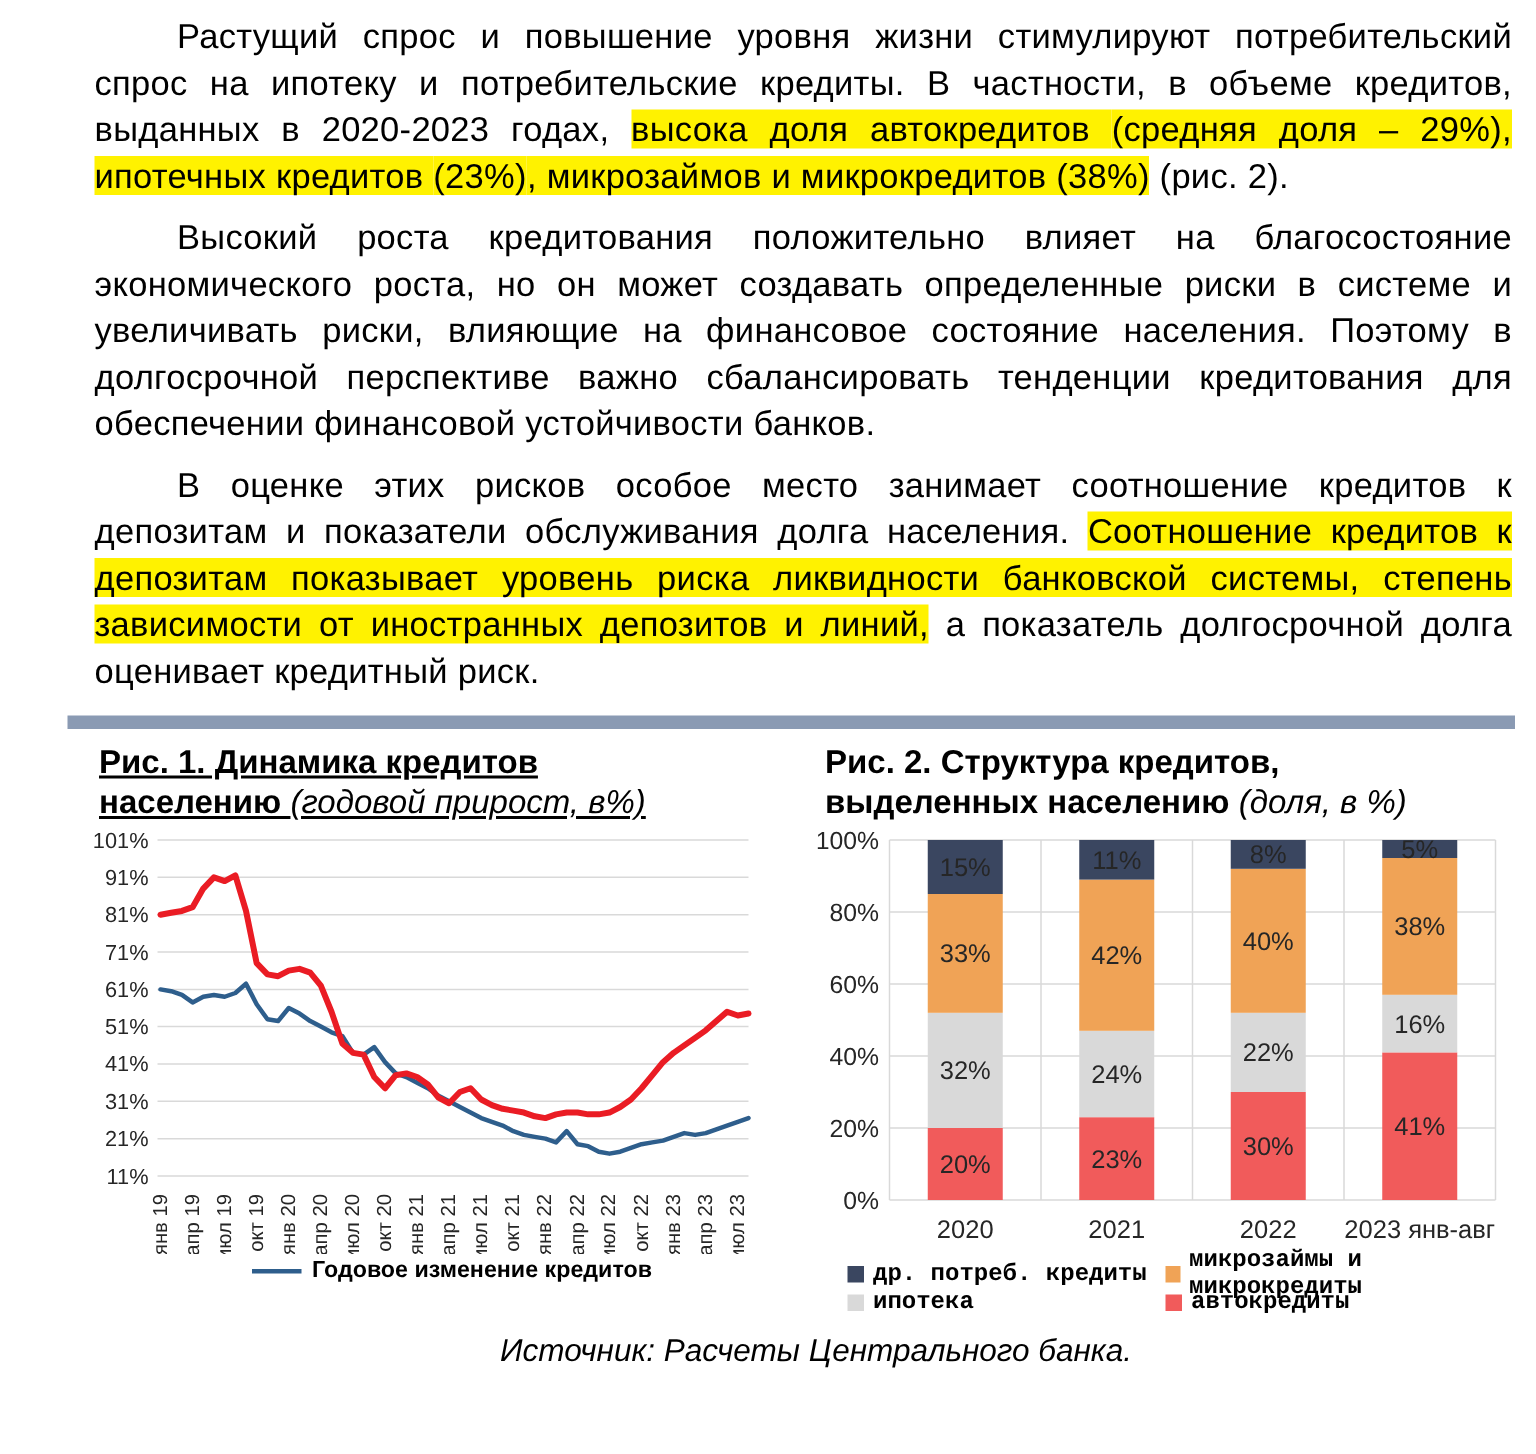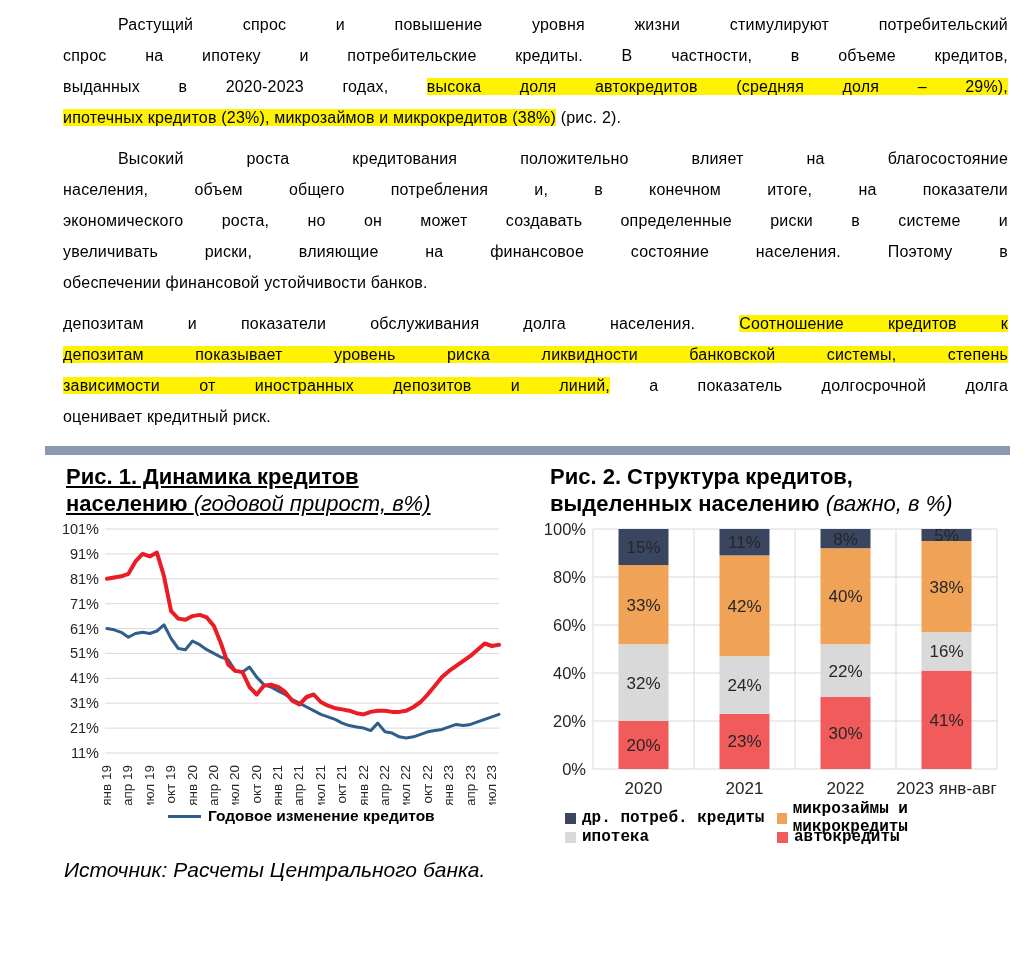--- a/index.html
+++ b/index.html
@@ -1,20 +1,20 @@
 <!DOCTYPE html>
 <html style="--hl: #fff200;"><head>
 <meta charset="utf-8">
 <style>
   html,body{margin:0;padding:0;background:#ffffff;}
   .page{position:relative;width:1024px;height:969px;background:#fff;overflow:hidden;
         font-family:"Liberation Sans",sans-serif;color:#000;}
   .text-block{padding:9px 16px 0 63px;}
   .para{margin:0 0 10px 0;}
-  .line{font-size:16px;line-height:31px;text-align:justify;letter-spacing:0.2px;}
+  .line{font-size:23px;line-height:31px;text-align:justify;letter-spacing:0.2px;}
   .line.just{text-align-last:justify;}
   .line.ind{padding-left:55px;}
   .hl{background:var(--hl,#fff200);}
   .it{}
   .divider{height:9px;margin:14px 14px 0 45px;background:#8a9ab3;}
   .figures{display:flex;gap:40px;padding:8px 14px 0 45px;}
   .fig{width:460px;}
   .fig-title{padding-left:21px;font-size:22px;line-height:27px;font-weight:bold;min-height:58px;}
   .fig2 .fig-title{padding-left:5px;}
   .fig-title .ft-it{font-style:italic;font-weight:normal;}
@@ -26,41 +26,42 @@
   .ytick{font-size:14.5px;}
   .btick{font-size:16.5px;}
   .blabel{font-size:17px;}
   .bcat{font-size:17px;}
   .line-legend{margin:2px 0 0 123px;}
   .line-legend .row{display:flex;align-items:center;height:18px;font-size:15.5px;font-weight:bold;}
   .lswatch{display:inline-block;width:33px;margin-right:7px;}
   .bar-legend{display:grid;grid-template-columns:212px auto;margin:4px 0 0 20px;row-gap:1px;font-family:Liberation Mono, monospace;}
   .bar-legend .row{display:flex;align-items:center;height:18px;font-size:16px;font-weight:bold;}
   .bswatch{display:inline-block;width:11px;height:11px;margin-right:6px;}
-  .source{margin:12px 0 0 64px;font-size:21px;font-style:italic;}
+  .source{margin:12px 0 0 64px;font-size:21px;font-style:italic;text-align:center;}
 </style>
 </head>
 <body>
 
 <div class="page">
   <div class="text-block">
       <div class="para">
         <div class="line just ind"><span class="">Растущий спрос и повышение уровня жизни стимулируют потребительский</span></div>
         <div class="line just"><span class="">спрос на ипотеку и потребительские кредиты. В частности, в объеме кредитов,</span></div>
         <div class="line just"><span class="">выданных в 2020-2023 годах, </span><span class="hl ">высока доля автокредитов </span><span class="hl it">(средняя доля – 29%),</span></div>
         <div class="line"><span class="hl ">ипотечных кредитов </span><span class="hl it">(23%)</span><span class="hl ">, микрозаймов и микрокредитов </span><span class="hl it">(38%)</span><span class=""> </span><span class="it">(рис. 2)</span><span class="">.</span></div>
       </div>
       <div class="para">
         <div class="line just ind"><span class="">Высокий роста кредитования положительно влияет на благосостояние</span></div>
-        <div class="line just"><span class="">населения, объем общего потребления и, в конечном итоге, на показатели</span></div>
         <div class="line just"><span class="">экономического роста, но он может создавать определенные риски в системе и</span></div>
         <div class="line just"><span class="">увеличивать риски, влияющие на финансовое состояние населения. Поэтому в</span></div>
+        <div class="line just"><span class="">долгосрочной перспективе важно сбалансировать тенденции кредитования для</span></div>
         <div class="line"><span class="">обеспечении финансовой устойчивости банков.</span></div>
       </div>
       <div class="para">
+        <div class="line just ind"><span class="">В оценке этих рисков особое место занимает соотношение кредитов к</span></div>
         <div class="line just"><span class="">депозитам и показатели обслуживания долга населения. </span><span class="hl ">Соотношение кредитов к</span></div>
         <div class="line just"><span class="hl ">депозитам показывает уровень риска ликвидности банковской системы, степень</span></div>
         <div class="line just"><span class="hl ">зависимости от иностранных депозитов и линий,</span><span class=""> а показатель долгосрочной долга</span></div>
         <div class="line"><span class="">оценивает кредитный риск.</span></div>
       </div>
     </div>
 
   <div class="divider" style="background: rgb(138, 154, 179);"></div>
 
   <div class="figures">
@@ -117,21 +118,21 @@
         </div>
       <div class="line-legend">
           <div class="row">
             <span class="lswatch" style="background: rgb(46, 94, 140); height: 3px;"></span>
             <span>Годовое изменение кредитов</span>
           </div>
         </div>
     </div>
 
     <div class="fig fig2">
-      <div class="fig-title w2"><span>Рис. 2. Структура кредитов, выделенных населению </span><span class="ft-it">(важно, в %)</span></div>
+      <div class="fig-title w2"><span>Рис. 2. Структура кредитов, выделенных населению </span><span class="ft-it">(доля, в %)</span></div>
       <div class="chart">
           <svg width="460" height="284">
             <g>
               <line x1="48" y1="8.0" x2="452" y2="8.0" stroke="#d9d9d9" stroke-width="1"></line>
               <text class="btick" x="41" y="14" text-anchor="end">100%</text>
               <line x1="48" y1="56.0" x2="452" y2="56.0" stroke="#d9d9d9" stroke-width="1"></line>
               <text class="btick" x="41" y="62" text-anchor="end">80%</text>
               <line x1="48" y1="104.0" x2="452" y2="104.0" stroke="#d9d9d9" stroke-width="1"></line>
               <text class="btick" x="41" y="110" text-anchor="end">60%</text>
               <line x1="48" y1="152.0" x2="452" y2="152.0" stroke="#d9d9d9" stroke-width="1"></line>

